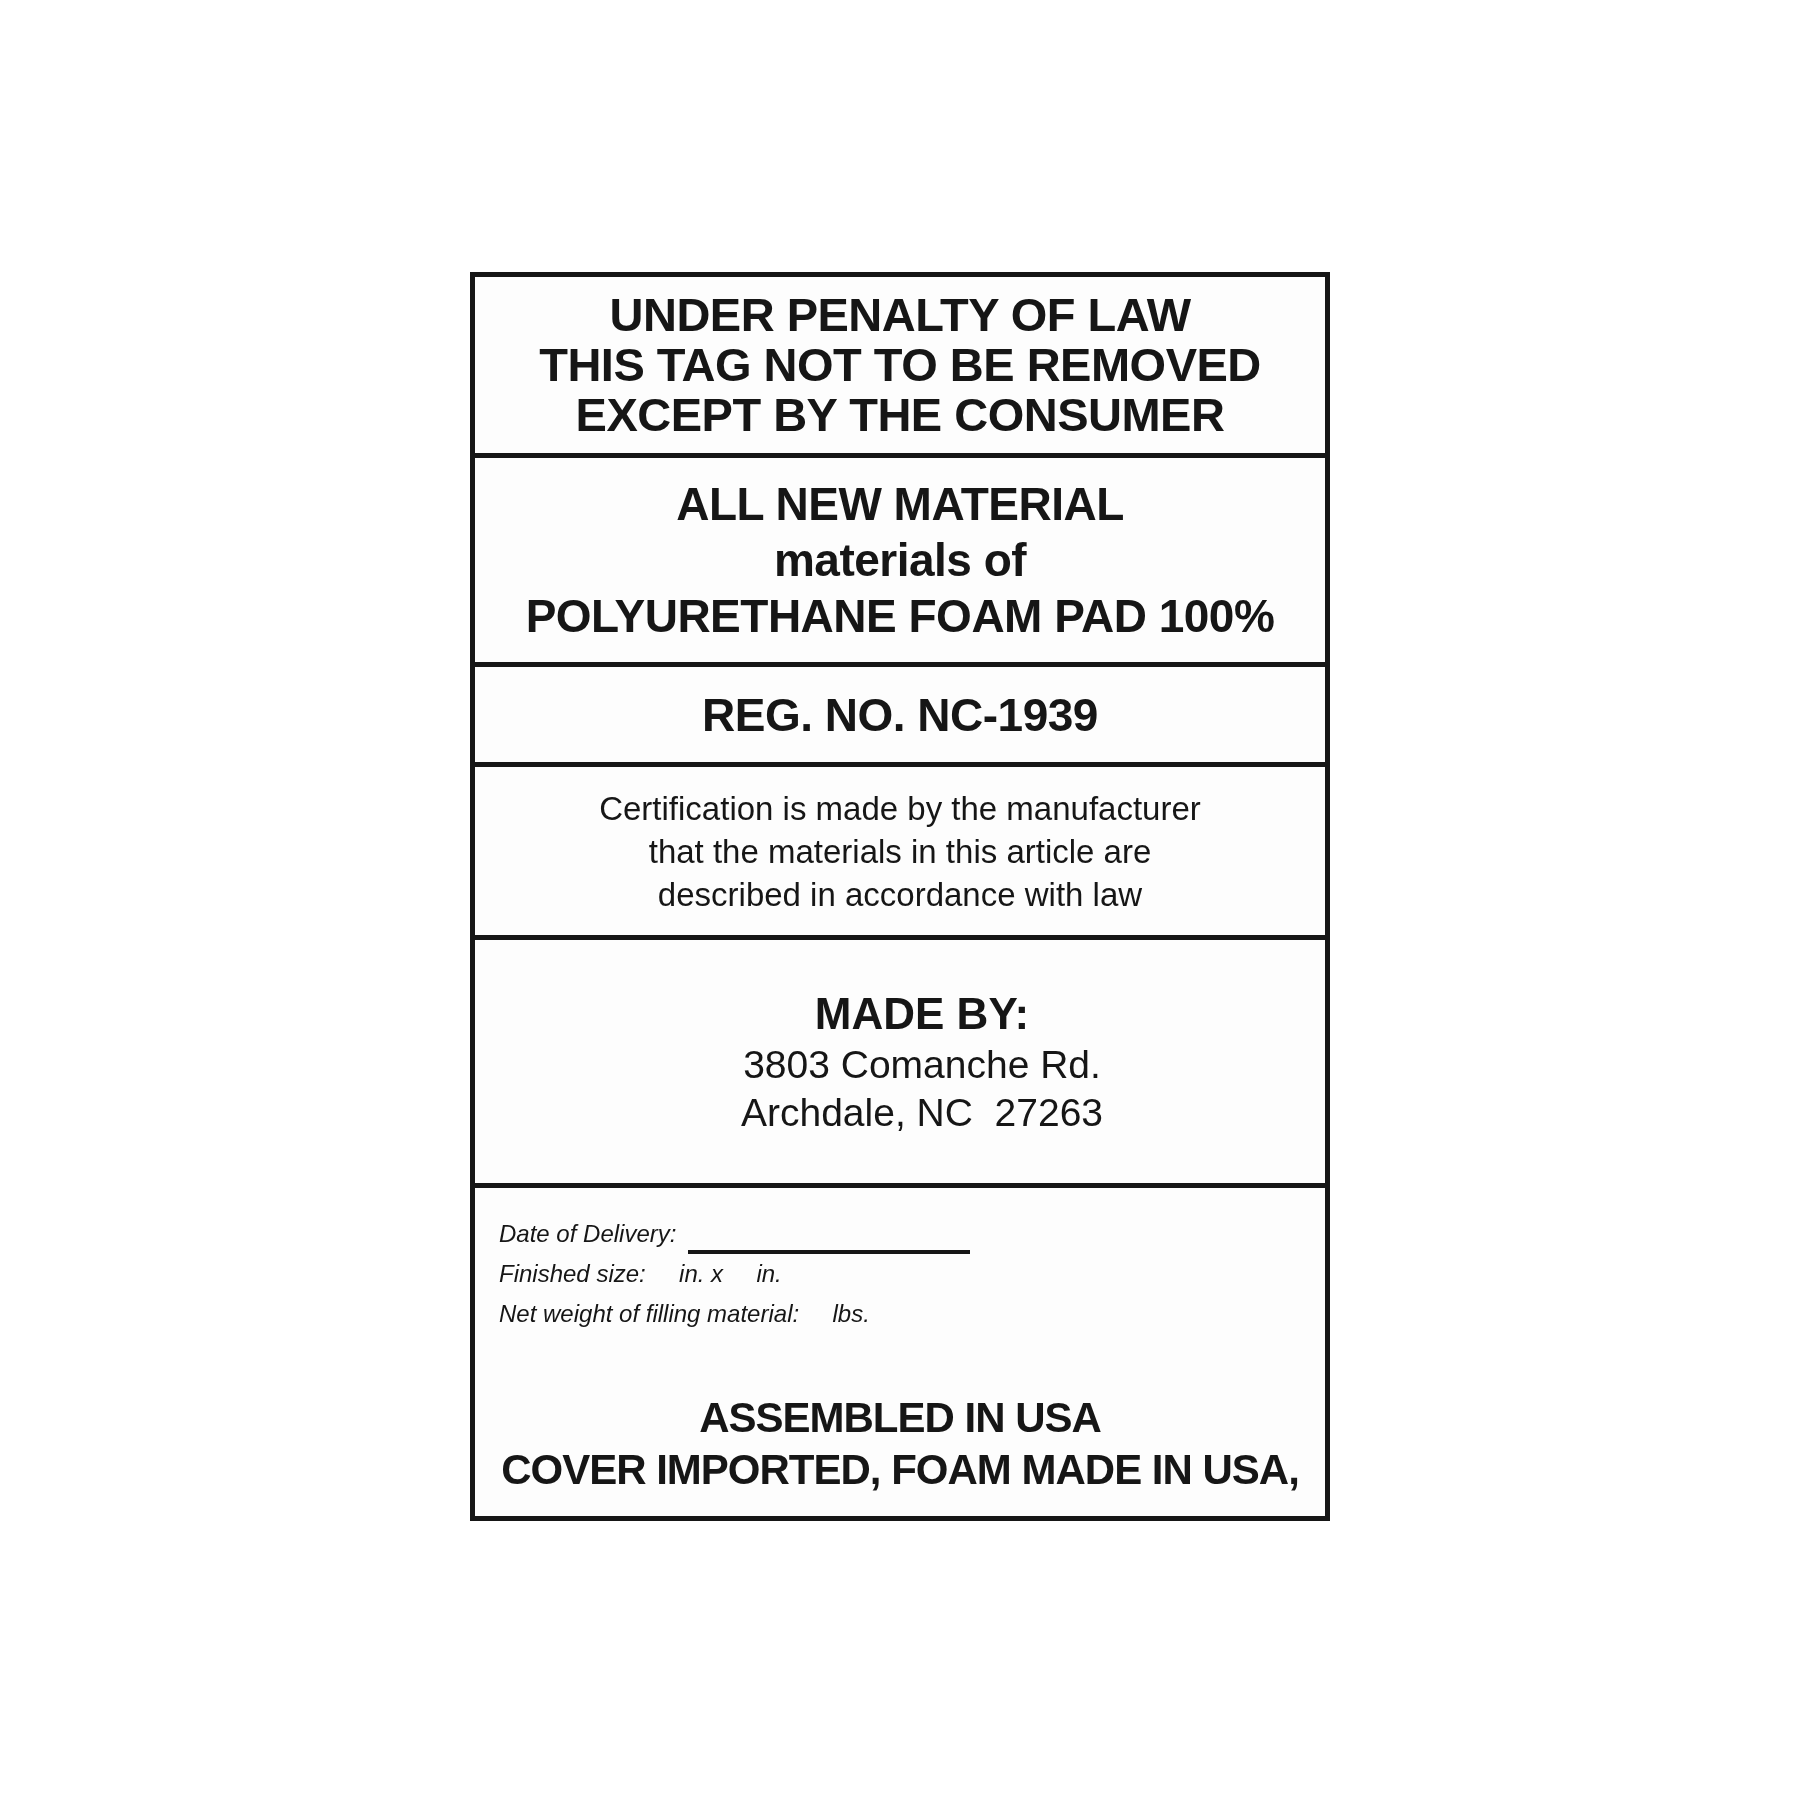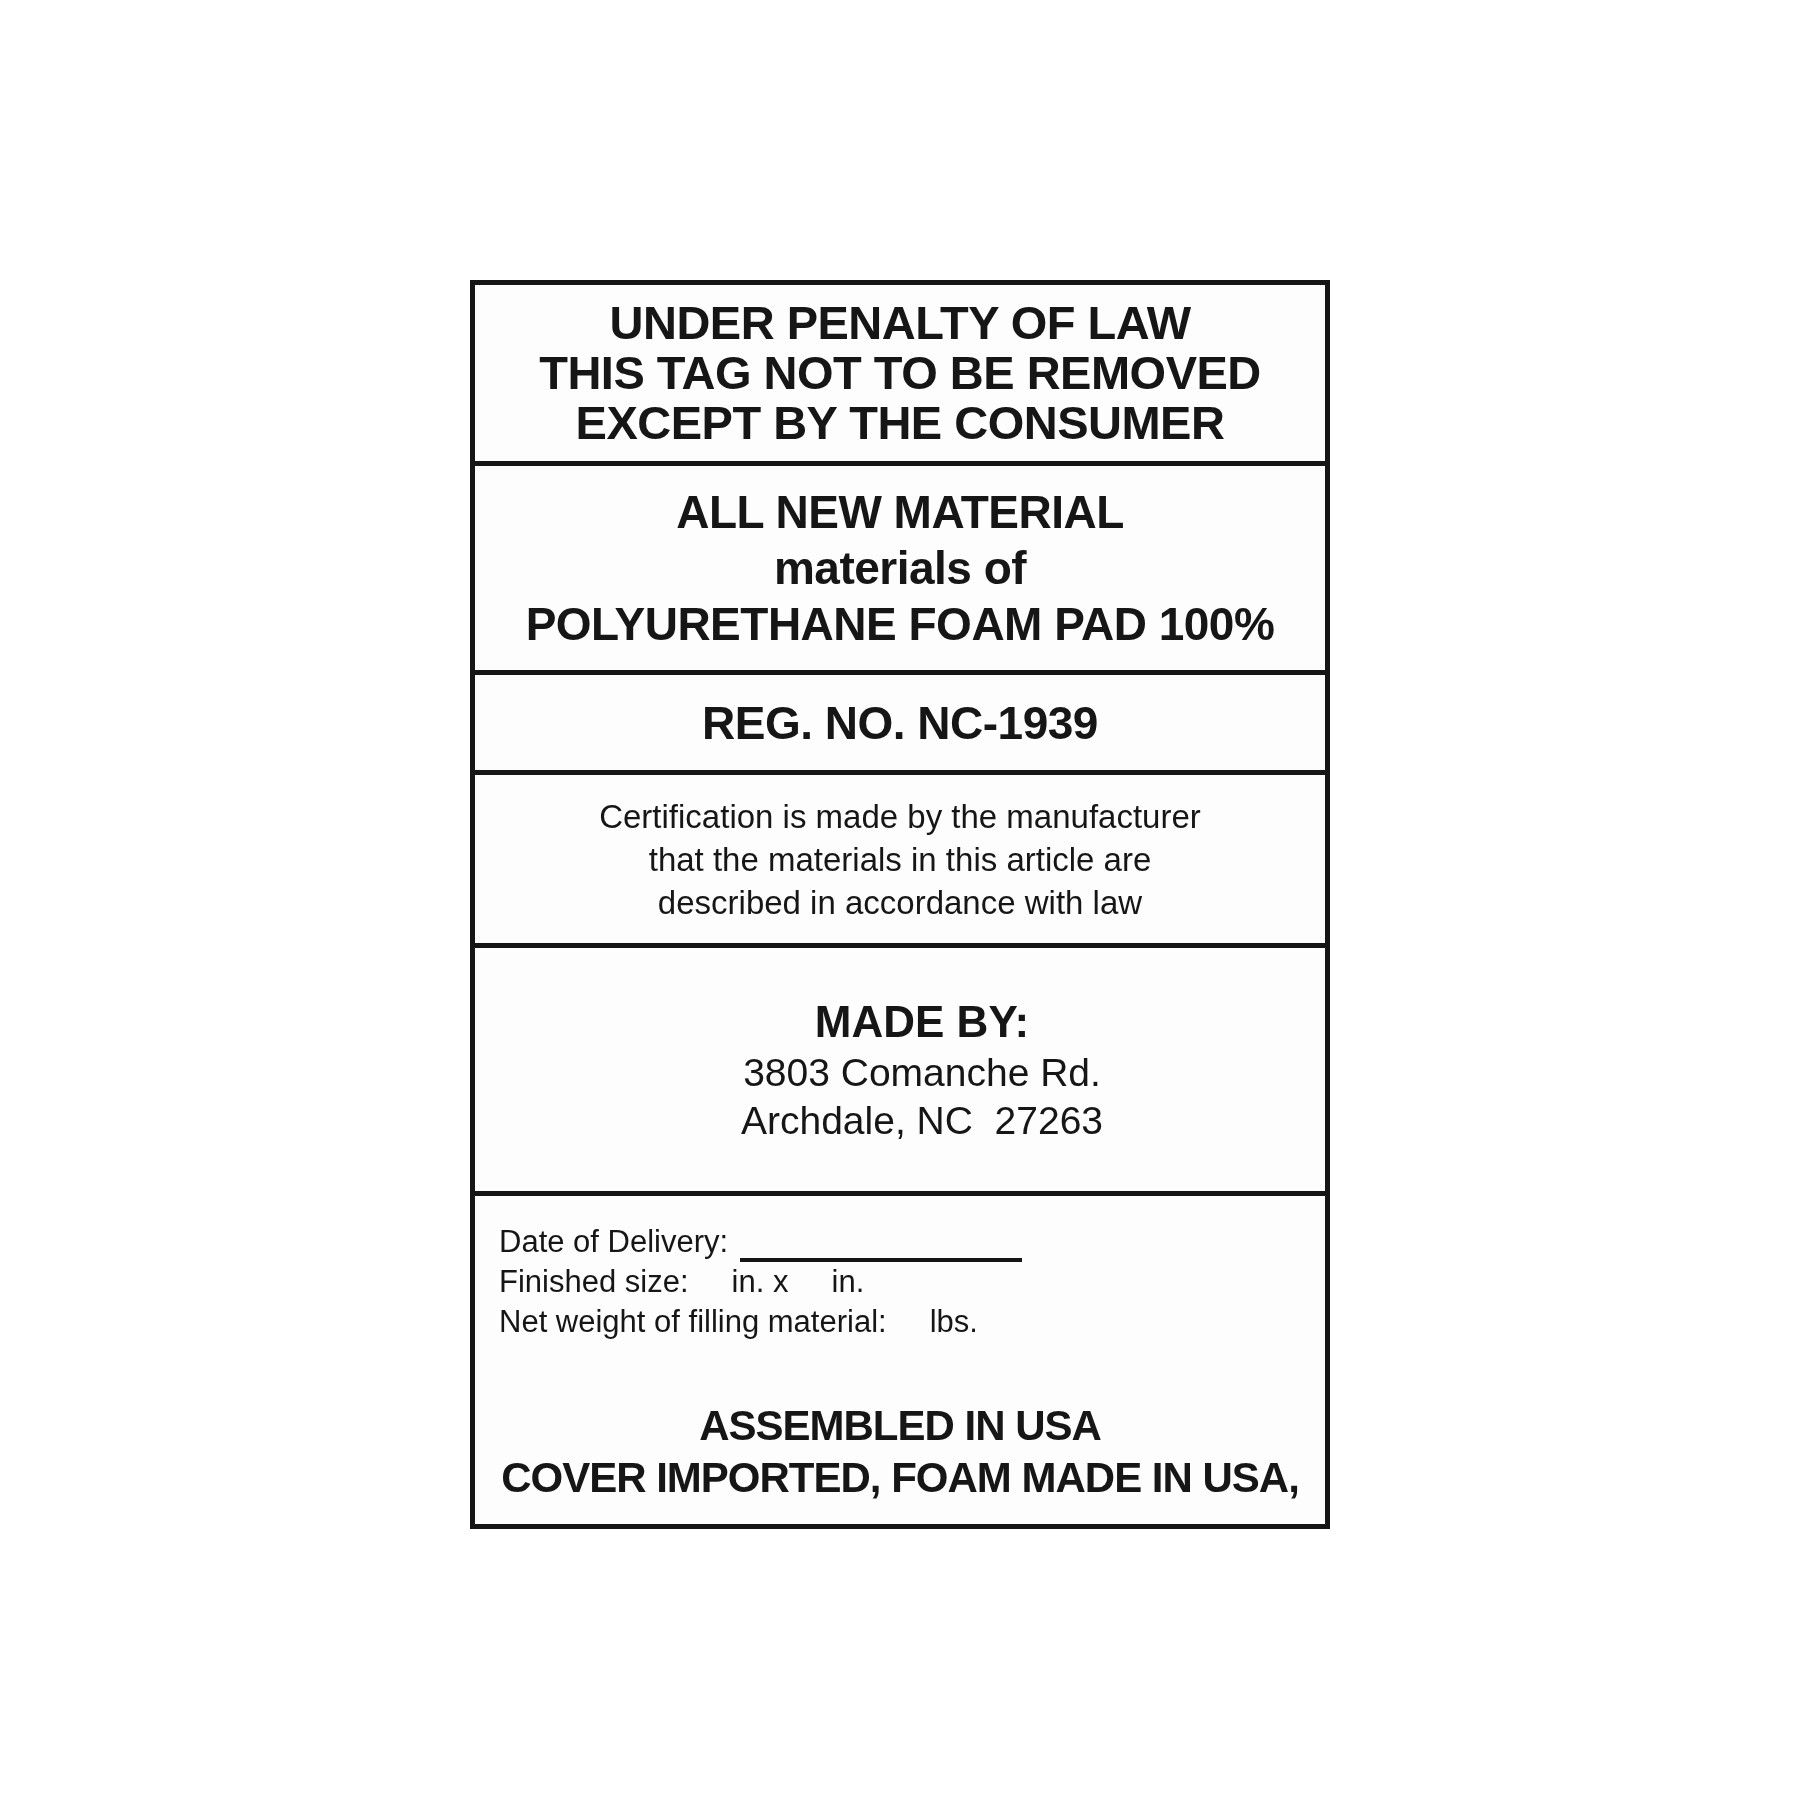--- a/index.html
+++ b/index.html
@@ -12,21 +12,21 @@
     width: 1800px;
     height: 1800px;
     background: #ffffff;
     font-family: "Liberation Sans", sans-serif;
     color: #161616;
     overflow: hidden;
   }
   .law-label {
     position: absolute;
     left: 470px;
-    top: 280px;
+    top: 272px;
     width: 860px;
     height: 1249px;
     box-sizing: border-box;
     border: 5px solid #161616;
     background: #fdfdfd;
     display: flex;
     flex-direction: column;
   }
   .sec {
     box-sizing: border-box;
@@ -86,22 +86,23 @@
   .sec-details {
     height: 328px;
     justify-content: flex-start;
     align-items: stretch;
     text-align: left;
   }
   .fill-lines {
     padding: 26px 0 0 24px;
   }
   .fill-lines .line {
-    font-size: 31px;
+    font-size: 24px;
     line-height: 40px;
+    font-style: italic;
   }
   .date-row {
     display: flex;
     align-items: flex-end;
   }
   .blank-line {
     display: inline-block;
     width: 282px;
     height: 32px;
     margin-left: 12px;

